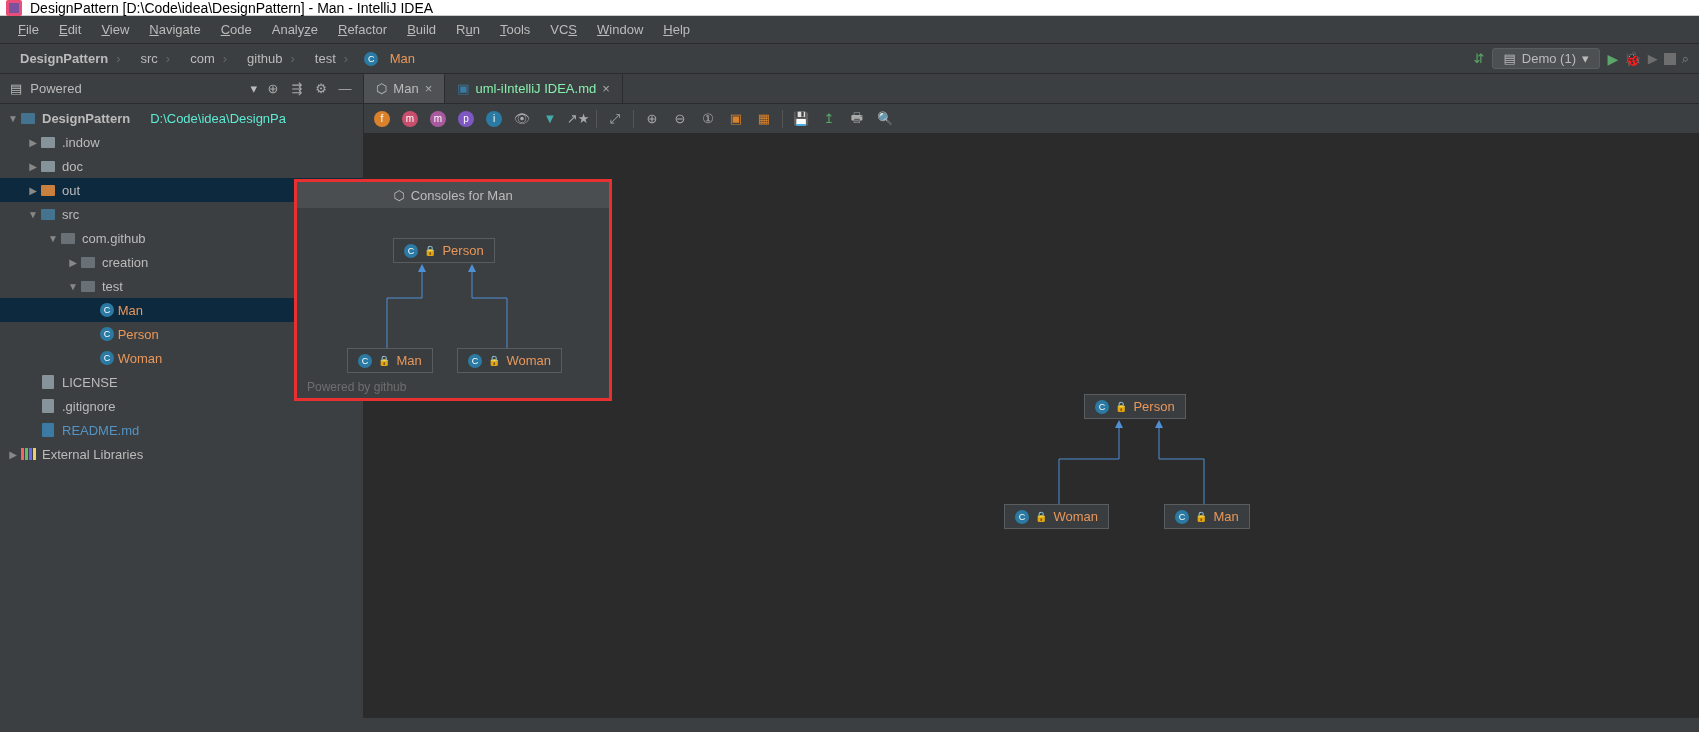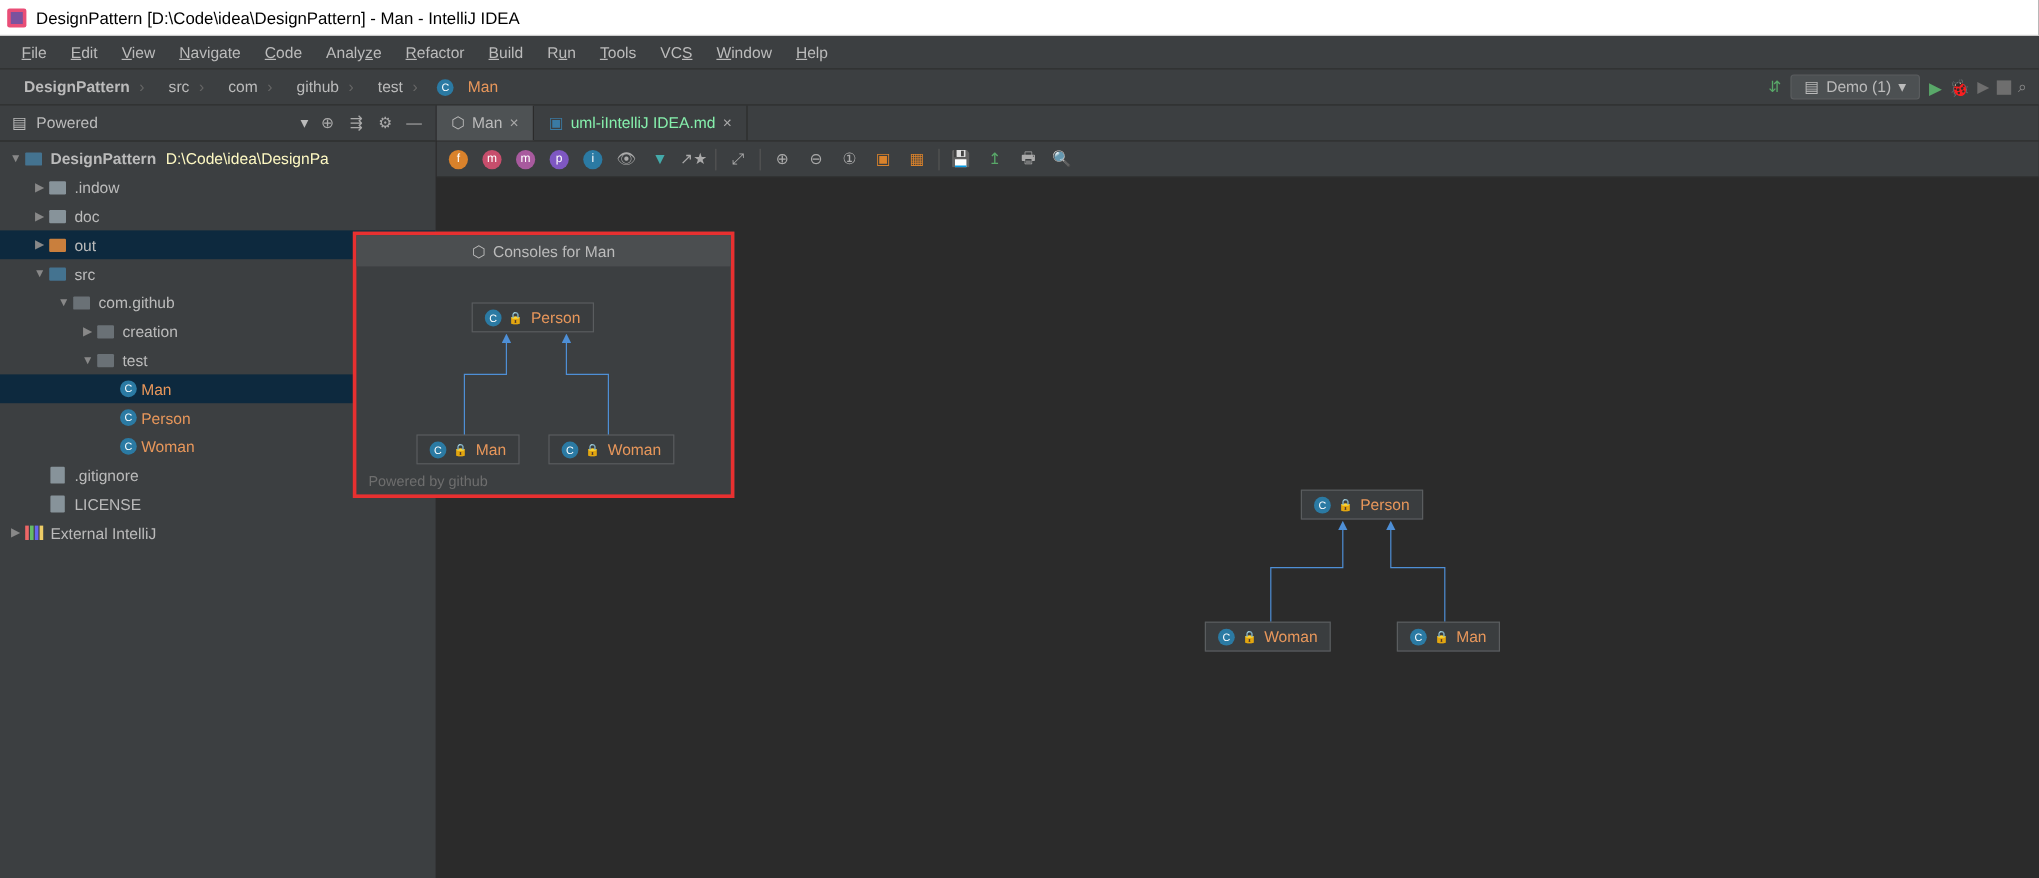--- a/index.html
+++ b/index.html
@@ -1,18 +1,18 @@
 <!DOCTYPE html>
 <html><head>
 <meta charset="utf-8">
 <style>
 * { margin: 0; padding: 0; box-sizing: border-box; font-family: "Segoe UI", Arial, sans-serif; }
 body { width: 1699px; height: 732px; background: #3c3f41; color: #bbbbbb; font-size: 13px; overflow: hidden; }
 
-.titlebar { height: 30px; background: #fff; color: #000; display: flex; align-items: center; padding: 0 6px; gap: 8px; border-bottom: 1px solid #ccc; font-size: 14px; }
+.titlebar { height: 16px; background: #fff; color: #000; display: flex; align-items: center; padding: 0 6px; gap: 8px; border-bottom: 1px solid #ccc; font-size: 14px; }
 .titlebar .logo { width: 16px; height: 16px; background: #e94e77; border-radius: 2px; display: inline-block; position: relative; }
 .titlebar .logo::after { content: ""; position: absolute; inset: 3px; background: #7b529e; }
 
 .menubar { height: 28px; background: #3c3f41; border-bottom: 1px solid #2b2b2b; display: flex; align-items: center; padding: 0 8px; gap: 0; }
 .menubar .mitem { padding: 4px 10px; cursor: pointer; color: #bbb; }
 .menubar .mitem u { text-decoration: underline; }
 
 .navbar { height: 30px; background: #3c3f41; border-bottom: 1px solid #2b2b2b; display: flex; align-items: center; padding: 0 10px; }
 .crumbs { display: flex; align-items: center; gap: 4px; }
 .crumb { display: flex; align-items: center; gap: 4px; padding: 2px 6px; color: #bbb; }
@@ -36,21 +36,21 @@
 .tree .row.sel { background: #0d293e; }
 .tree .arrow { width: 14px; display: inline-flex; justify-content: center; color: #888; font-size: 10px; }
 .tree .ticon { width: 16px; height: 16px; margin-right: 6px; display: inline-flex; align-items: center; justify-content: center; }
 .fld { background: #87939a; width: 14px; height: 11px; border-radius: 1px; }
 .fld.blue { background: #447390; }
 .fld.orange { background: #c97f3d; }
 .fld.dk { background: #6a7176; }
 .cls { width: 14px; height: 14px; border-radius: 50%; background: #2b7aa3; color: #fff; font-size: 9px; display: flex; align-items: center; justify-content: center; }
 .file { width: 12px; height: 14px; background: #87939a; border-radius: 1px; }
 .lbl { color: #bbb; }
-.lbl.hint { color: #fef9c3; margin-left: 8px; }
+.lbl.hint { color: #5eead4; margin-left: 20px; }
 .lbl.md { color: #5394c4; }
 .lib { display: inline-flex; gap: 1px; }
 .lib span { width: 3px; height: 12px; }
 .lib span:nth-child(1){ background: #e66; } .lib span:nth-child(2){ background: #6b6; } .lib span:nth-child(3){ background: #66e; } .lib span:nth-child(4){ background: #ec6; }
 
 .editor { flex: 1; background: #2b2b2b; position: relative; display: flex; flex-direction: column; }
 .tabs { height: 30px; background: #3c3f41; border-bottom: 1px solid #2b2b2b; display: flex; align-items: stretch; }
 .tab { display: flex; align-items: center; gap: 6px; padding: 0 12px; border-right: 1px solid #2b2b2b; cursor: pointer; }
 .tab.active { background: #4e5254; }
 .tab .close { color: #aaa; }
@@ -213,39 +213,45 @@
           </span>
           <span class="lbl">test</span>
         </div>
       <div class="row sel" style="padding-left:100px"><span class="cls">C</span>&nbsp;<span class="lbl" style="color:#e8975b">Man</span></div>
       <div class="row" style="padding-left:100px"><span class="cls">C</span>&nbsp;<span class="lbl" style="color:#e8975b">Person</span></div>
       <div class="row" style="padding-left:100px"><span class="cls">C</span>&nbsp;<span class="lbl" style="color:#e8975b">Woman</span></div>
       <div class="row" style="padding-left:40px">
           <span class="ticon">
             <span class="file"></span>
           </span>
+          <span class="lbl">LICENSE</span>
+        </div>
+      <div class="row" style="padding-left:40px">
+          <span class="ticon">
+            <span class="file"></span>
+          </span>
           <span class="lbl">.gitignore</span>
         </div>
       <div class="row" style="padding-left:40px">
           <span class="ticon">
-            <span class="file"></span>
-          </span>
-          <span class="lbl">LICENSE</span>
+            <span class="file" style="background:#3a7aa3"></span>
+          </span>
+          <span class="lbl md">README.md</span>
         </div>
       <div class="row">
           <span class="arrow">▶</span>
           <span class="ticon">
             <span class="lib">
               <span></span>
               <span></span>
               <span></span>
               <span></span>
             </span>
           </span>
-          <span class="lbl">External IntelliJ</span>
+          <span class="lbl">External Libraries</span>
         </div>
     </div>
   </div>
 
   <div class="editor">
     <div class="tabs">
       <div class="tab active">
         <span>⬡</span>
         <span>Man</span>
         <span class="close">×</span>

